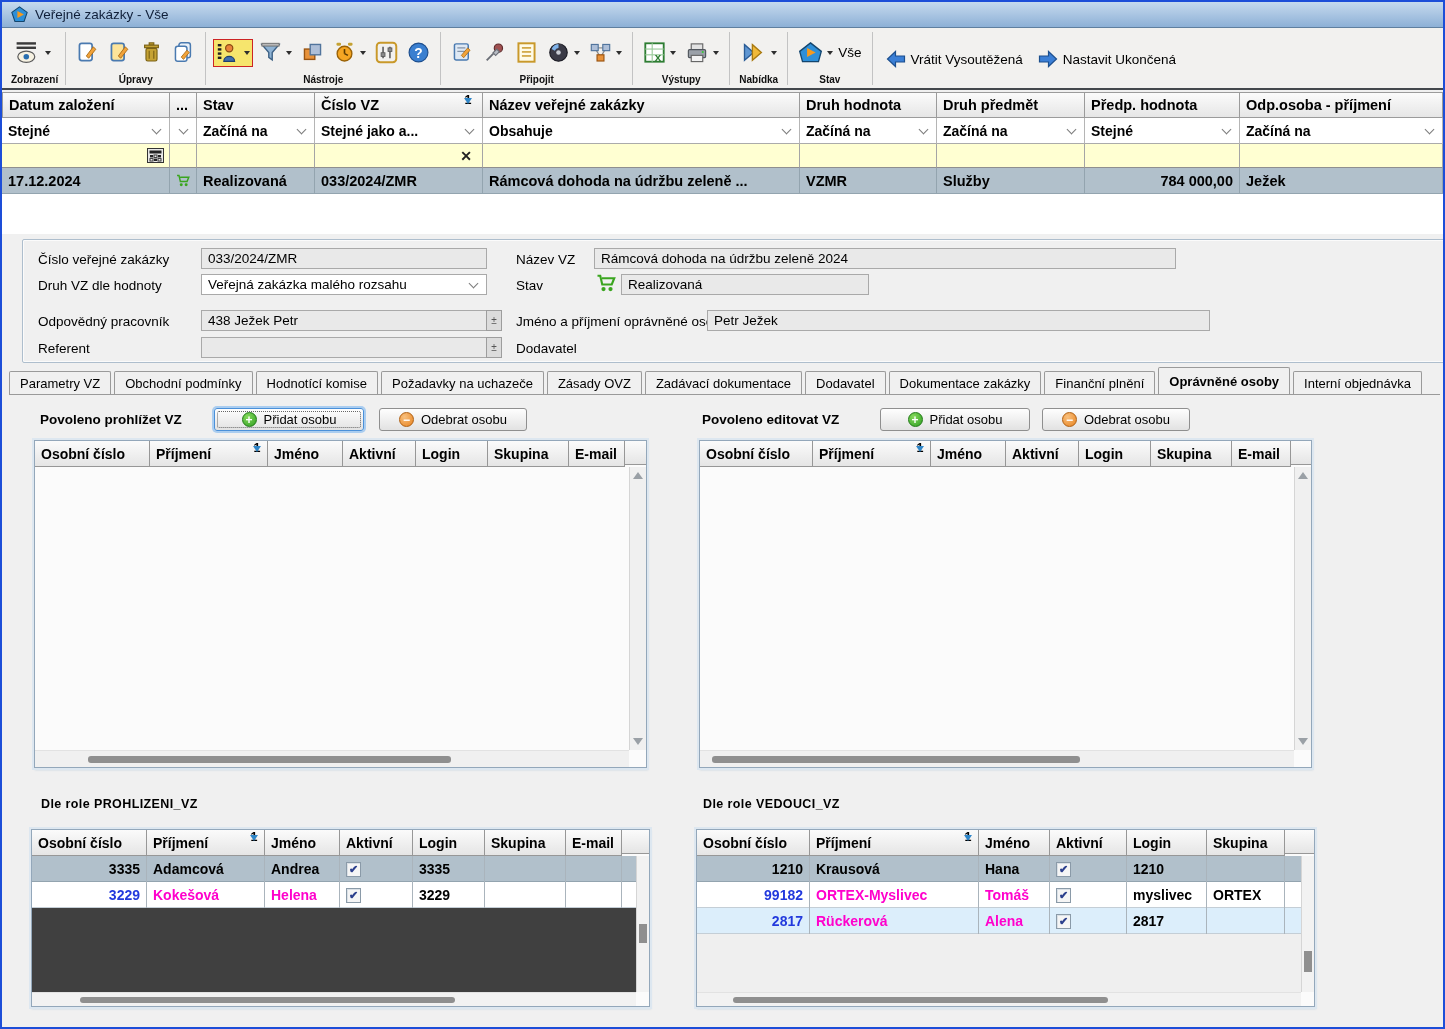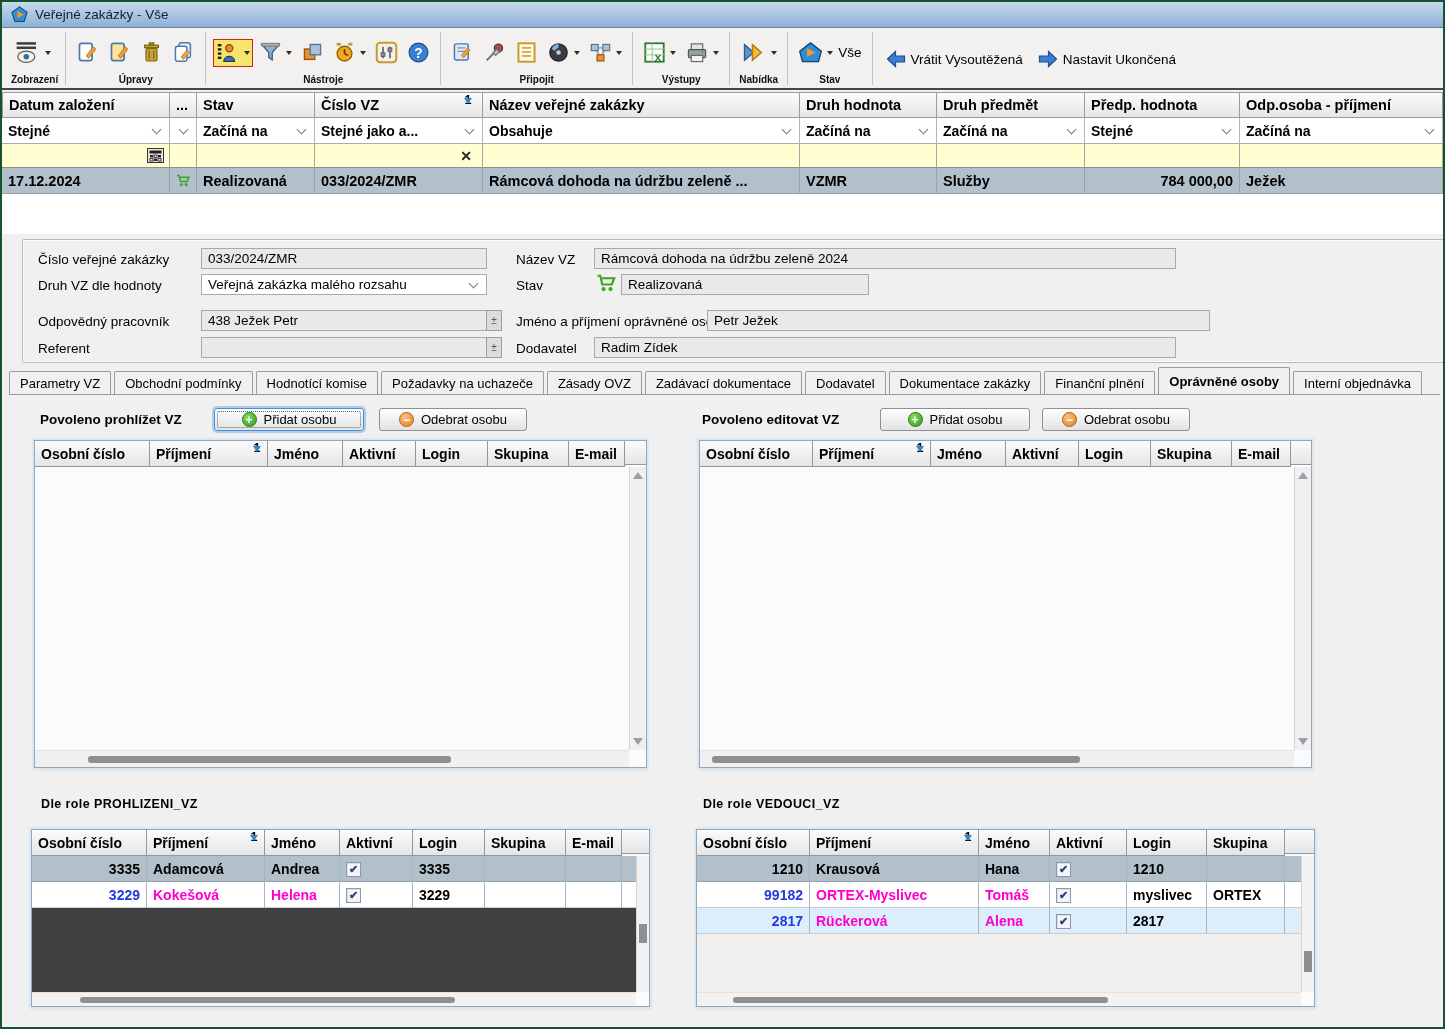--- a/index.html
+++ b/index.html
@@ -1,18 +1,18 @@
 <!DOCTYPE html>
 <html><head>
 <meta charset="utf-8">
 <style>
   html,body{margin:0;padding:0;background:#d6d3cc;}
   *{box-sizing:border-box;}
   .window{position:relative;width:1445px;height:1029px;margin:0 auto;background:#f0f0f0;
-    border:2px solid #14532d;overflow:hidden;font-family:"Liberation Sans",sans-serif;color:#000;}
+    border:2px solid #1d4ed8;overflow:hidden;font-family:"Liberation Sans",sans-serif;color:#000;}
   
   .titlebar{position:absolute;left:0;top:0;right:0;height:26px;
     background:linear-gradient(#c6daee,#8db0d6);border-bottom:1px solid #5f7f9f;
     display:flex;align-items:center;gap:7px;padding-left:9px;}
   .titlebar .ttxt{font-size:13.5px;color:#10203a;}
   
   .toolbar{position:absolute;left:0;top:26px;right:0;height:62px;background:#f2f1ef;
     border-bottom:2px solid #43474c;display:flex;align-items:stretch;padding:1px 2px 0 2px;}
   .tgroup{display:flex;flex-direction:column;padding:2px 7px 1px;}
   .ticons{display:flex;align-items:center;gap:3px;flex:1;}
@@ -496,21 +496,20 @@
           <circle cx="6" cy="12.8" r="1.7" fill="#3aa51f"></circle>
           <circle cx="11.6" cy="12.8" r="1.7" fill="#3aa51f"></circle>
         </svg>
     </span>
     <div class="f-input" style="left:598px;top:34px;width:248px">Realizovaná</div>
 
     <span class="f-label" style="left:493px;top:74px">Jméno a příjmení oprávněné osoby</span>
     <div class="f-input" style="left:684px;top:70px;width:503px">Petr Ježek</div>
 
     <span class="f-label" style="left:493px;top:101px">Dodavatel</span>
-    <div class="f-input" style="left:571px;top:97px;width:582px">Radim Zídek</div>
   </div>
 
   <div class="tabbar" id="tabbar">
       <div class="tab">Parametry VZ</div>
       <div class="tab">Obchodní podmínky</div>
       <div class="tab">Hodnotící komise</div>
       <div class="tab">Požadavky na uchazeče</div>
       <div class="tab">Zásady OVZ</div>
       <div class="tab">Zadávací dokumentace</div>
       <div class="tab">Dodavatel</div>

